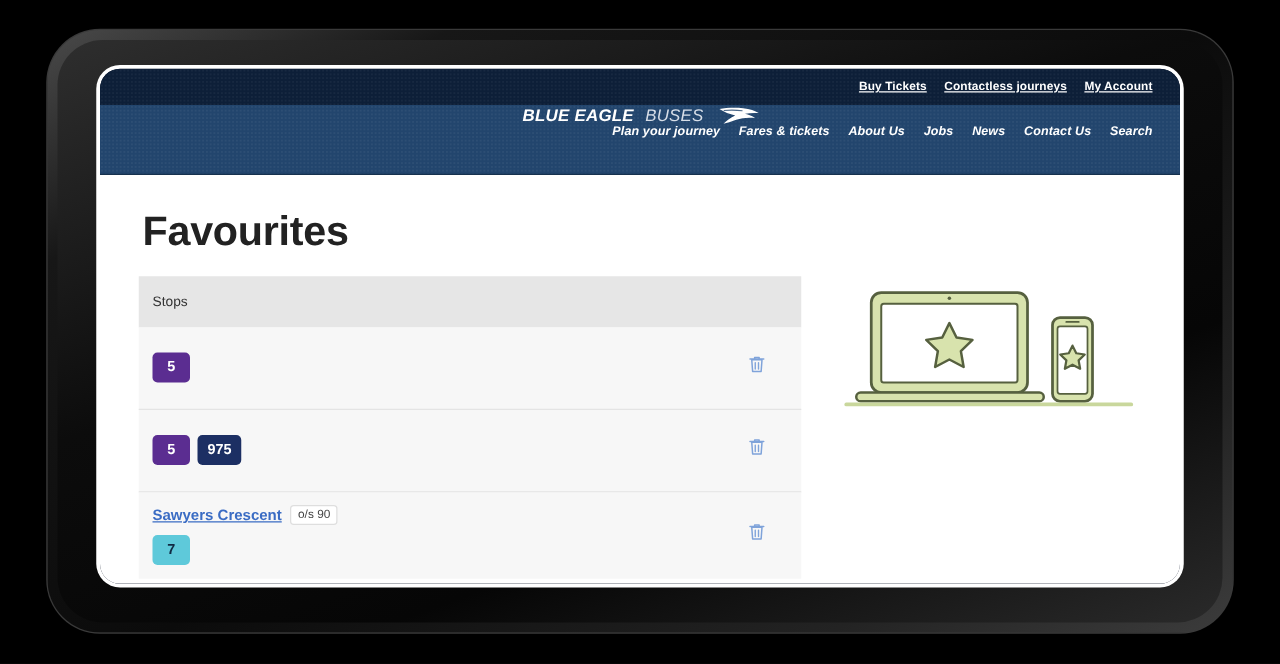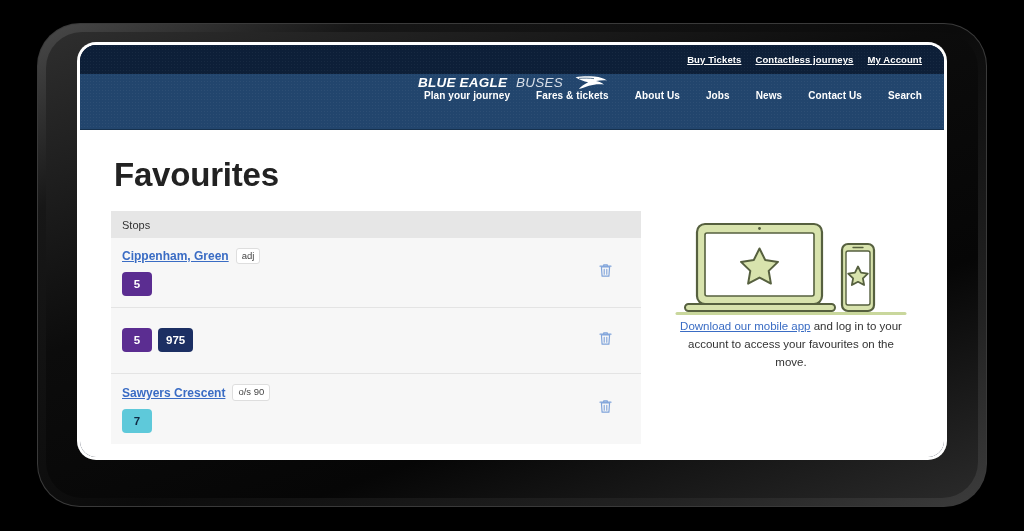--- a/index.html
+++ b/index.html
@@ -40,21 +40,21 @@
   .device-frame::after {
     content: "";
     position: absolute;
     inset: 8px;
     border-radius: 36px;
     background: linear-gradient(160deg, #2e2e2e 0%, #0c0c0c 40%, #060606 70%, #2a2a2a 100%);
   }
   .device-screen {
     position: absolute;
     left: 80px;
-    top: 45px;
+    top: 55px;
     width: 864px;
     height: 412px;
     background: #0f172a;
     border-radius: 16px;
     overflow: hidden;
     z-index: 3;
     box-shadow: 0 0 0 3px #ffffff;
   }
 
   
@@ -114,21 +114,22 @@
   }
   .logo-wing {
     display: inline-block;
     margin-left: 5px;
     line-height: 0;
   }
   .mainnav {
     margin-left: auto;
     display: flex;
     align-items: flex-end;
-    gap: 26px;
+    gap: 15px;
+    font-style: italic;
   }
   .mainnav a {
     color: #ffffff;
     font-size: 10px;
     font-weight: bold;
     text-decoration: none;
     white-space: nowrap;
     letter-spacing: 0.1px;
   }
 
@@ -152,21 +153,21 @@
     gap: 0;
   }
 
   
   .fav-table {
     width: 530px;
     flex: 0 0 530px;
   }
   .fav-head {
     background: #e6e6e6;
-    height: 27px;
+    height: 41px;
     display: flex;
     align-items: center;
     padding-left: 11px;
     box-sizing: border-box;
     font-size: 11px;
     color: #333333;
   }
   .fav-row {
     background: #f7f7f7;
     border-bottom: 1px solid #e4e4e4;
@@ -299,24 +300,20 @@
 
       <div class="content">
 
         <div class="fav-table">
           <div class="fav-head">
             <span>Stops</span>
           </div>
 
           <div class="fav-row">
             <div class="fav-row-main">
-              <div class="stop-line">
-                <a href="#" class="stop-link">Cippenham, Green</a>
-                <span class="stop-tag">adj</span>
-              </div>
               <div class="routes">
                 <span class="route-badge" style="background:#5b2d91;color:#ffffff;">5</span>
               </div>
             </div>
             <div class="delete-btn">
               <span>
                 <svg width="13" height="15" viewBox="0 0 13 15" aria-hidden="true">
                   <path d="M1 3.2h11" stroke="#7fa3da" stroke-width="1.2" stroke-linecap="round" fill="none"></path>
                   <path d="M4.7 3.2V1.9h3.6v1.3" stroke="#7fa3da" stroke-width="1.2" fill="none" stroke-linejoin="round"></path>
                   <path d="M2.4 3.8h8.2l-0.7 9.4H3.1z" stroke="#7fa3da" stroke-width="1.2" fill="none" stroke-linejoin="round"></path>
@@ -382,21 +379,18 @@
 
               <rect x="167" y="26" width="32" height="67" rx="6" ry="6" fill="#d8e3ad" stroke="#56603f" stroke-width="2.2"></rect>
               <rect x="171" y="33" width="24" height="54" rx="2" ry="2" fill="#ffffff" stroke="#56603f" stroke-width="1.4"></rect>
               <path d="M178 29.5h10" stroke="#56603f" stroke-width="1.4" stroke-linecap="round"></path>
 
               <path d="M183 48.5 L186.0 54.6 L192.8 55.6 L187.9 60.3 L189.1 67.0 L183 63.8 L176.9 67.0 L178.1 60.3 L173.2 55.6 L180.0 54.6 Z" fill="#d8e3ad" stroke="#56603f" stroke-width="1.8" stroke-linejoin="round"></path>
 
               <path d="M2 95.5h228" stroke="#c9d79c" stroke-width="3" stroke-linecap="round"></path>
             </svg>
           </div>
-          <div class="promo-text">
-            <a href="#">Download our mobile app</a><span> and log in to your account to access your favourites on the move.</span>
-          </div>
         </div>
 
       </div>
     </div>
   </div>
 </div>
 
 </body></html>

